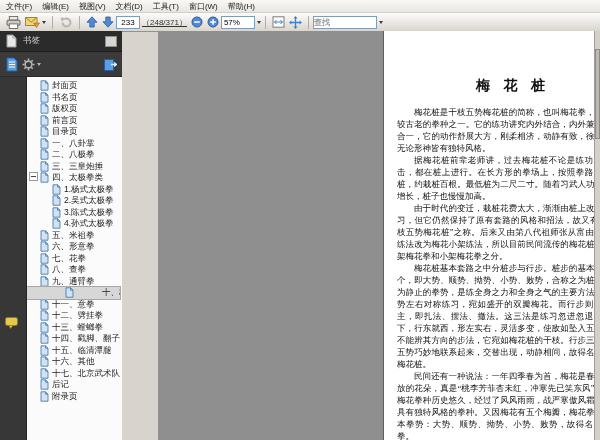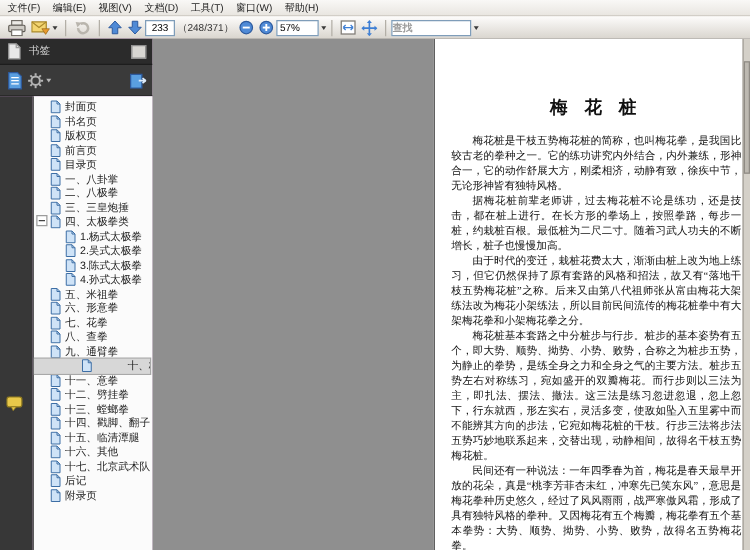--- a/index.html
+++ b/index.html
@@ -11,27 +11,27 @@
   .menu-item{font-size:8px;color:#222;padding:0 5px;cursor:default;}
   
   .toolbar{height:18px;display:flex;align-items:center;background:linear-gradient(#fdfcfb,#d9d5ce);
            border-bottom:1px solid #94908a;padding:0 4px;}
   .tbtn{height:16px;display:flex;align-items:center;padding:0 2px;border-radius:2px;}
   .sep{width:1px;height:13px;background:#b3afa7;margin:0 4px;flex:none;}
   .tb-input{height:11px;width:22px;border:1px solid #7f9db9;font-size:8px;text-align:center;padding:0;background:#fff;}
   .zoom-input{width:30px;text-align:left;padding-left:2px;}
   .find-input{width:62px;height:11px;border:1px solid #7f9db9;font-size:8px;padding:0 0;background:#fff;font-weight:bold;}
   .find-input::placeholder{color:#9a9a9a;}
-  .page-count{font-size:8px;color:#333;margin:0 2px;white-space:nowrap;}
+  .page-count{font-size:8px;color:#333;margin:0 2px;white-space:nowrap;text-decoration:underline;}
   .caret{width:0;height:0;border-left:2.5px solid transparent;border-right:2.5px solid transparent;
          border-top:3px solid #3a3a3a;margin-left:2px;flex:none;}
   
   .main{position:absolute;top:31px;left:0;right:0;bottom:0;display:flex;}
   
-  .sidebar{width:122px;flex:none;display:flex;flex-direction:column;background:#f0abfc;}
+  .sidebar{width:122px;flex:none;display:flex;flex-direction:column;background:#14532d;}
   .sb-header{height:20px;flex:none;display:flex;align-items:center;background:#2b2b2b;
              border-bottom:1px solid #1d1d1d;padding:0 5px;gap:6px;}
   .sb-title{color:#d6d6d6;font-size:8.5px;}
   .sb-header-btn{margin-left:auto;width:10px;height:9px;background:#d8d6d2;border:1px solid #8d8d8d;cursor:pointer;}
   .sb-toolbar{height:24px;flex:none;display:flex;align-items:center;padding:0 5px;gap:4px;
               background:#3a3a3a;border-bottom:1px solid #2a2a2a;}
   .sb-spacer{flex:1;}
   .sb-body{flex:1;display:flex;min-height:0;}
   .sb-strip{width:26px;flex:none;background:#373737;position:relative;}
   .comment-icon{position:absolute;left:5px;top:240px;}
@@ -40,21 +40,21 @@
           font-size:8.5px;color:#1c1c1c;white-space:nowrap;cursor:pointer;}
   .bm-row .expander{visibility:hidden;flex:none;width:7px;height:7px;border:1px solid #9c9c9c;
                     background:#fff;position:relative;margin-right:2px;}
   .bm-row.has-exp .expander{visibility:visible;}
   .expander::after{content:"";position:absolute;left:1px;right:1px;top:2.5px;height:1px;background:#444;}
   .bm-row.lvl1{padding-left:14px;}
   .bm-icon{flex:none;margin-right:3px;display:flex;}
   .bm-label{overflow:hidden;}
   .bm-row.selected{background:#d7d7d7;outline:1px solid #a8a8a8;gap:25px;}
   
-  .viewer{flex:1;position:relative;background:#8f8f8f;overflow:hidden;}
+  .viewer{flex:1;position:relative;background:#8f8f8f;overflow:hidden;margin-left:36px;}
   .page{position:absolute;left:225px;top:0;width:253px;height:440px;background:#fff;
         border-left:1px solid #5f5f5f;box-sizing:border-box;}
   .page-inner{padding:46px 7px 0 13px;font-family:"Liberation Serif","DejaVu Serif",serif;color:#111;}
   .doc-title{text-align:center;font-weight:bold;font-size:14px;letter-spacing:5px;margin:0 0 11px 0;}
   .para{font-size:8.5px;line-height:12px;text-align:justify;text-indent:2em;margin:0;}
   .scrollbar{position:absolute;right:0;top:0;bottom:0;width:5px;background:#d4d0c8;border-left:1px solid #a29e97;}
   .scroll-thumb{position:absolute;top:18px;left:0;right:0;height:90px;background:#bdb9b1;border:1px solid #8f8b84;box-sizing:border-box;}
 </style>
 </head>
 <body>

